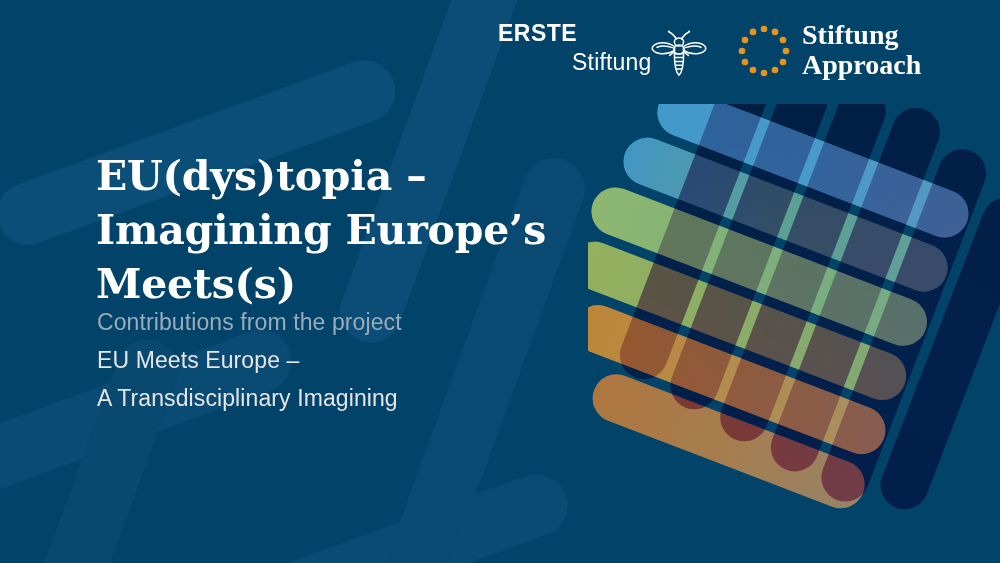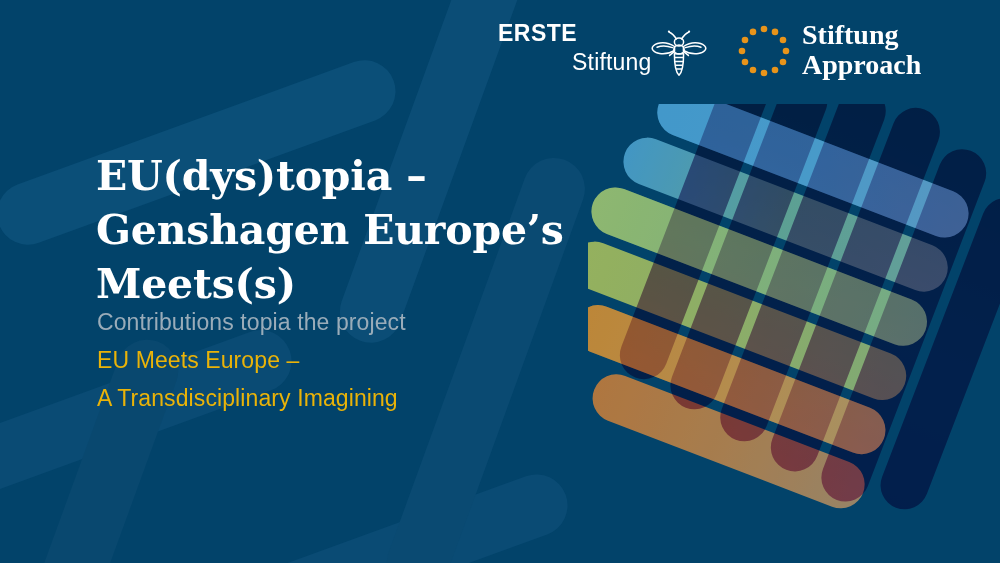--- a/index.html
+++ b/index.html
@@ -121,21 +121,21 @@
     position: absolute;
     left: 97px;
     top: 303px;
     width: 440px;
   }
   #subtitle-block .sline {
     font-family: "Liberation Sans", sans-serif;
     font-weight: 400;
     font-size: 23px;
     line-height: 38px;
-    color: #eab308;
+    color: #e5e5e5;
     white-space: nowrap;
     letter-spacing: 0.1px;
   }
   #subtitle-block .sline.dim {
     color: #9aacb9;
   }
 
   
   #lattice {
     position: absolute;
@@ -230,26 +230,26 @@
       </svg>
       <div id="genshagen-text">
         <div>Stiftung</div>
         <div>Approach</div>
       </div>
     </div>
   </div>
 
   <div id="title-block">
     <div class="tline">EU(dys)topia –</div>
-    <div class="tline">Genshagen Europe’s</div>
+    <div class="tline">Imagining Europe’s</div>
     <div class="tline">Meets(s)</div>
   </div>
 
   <div id="subtitle-block">
-    <div class="sline dim">Contributions topia the project</div>
+    <div class="sline dim">Contributions from the project</div>
     <div class="sline">EU Meets Europe –</div>
     <div class="sline">A Transdisciplinary Imagining</div>
   </div>
 
   <svg id="lattice" viewBox="0 0 412 412" aria-hidden="true">
     <defs>
 
       <linearGradient id="gA1" x1="0" y1="0" x2="1" y2="0">
         <stop offset="0" stop-color="#4fa8dd"></stop>
         <stop offset="0.5" stop-color="#56aadb"></stop>

